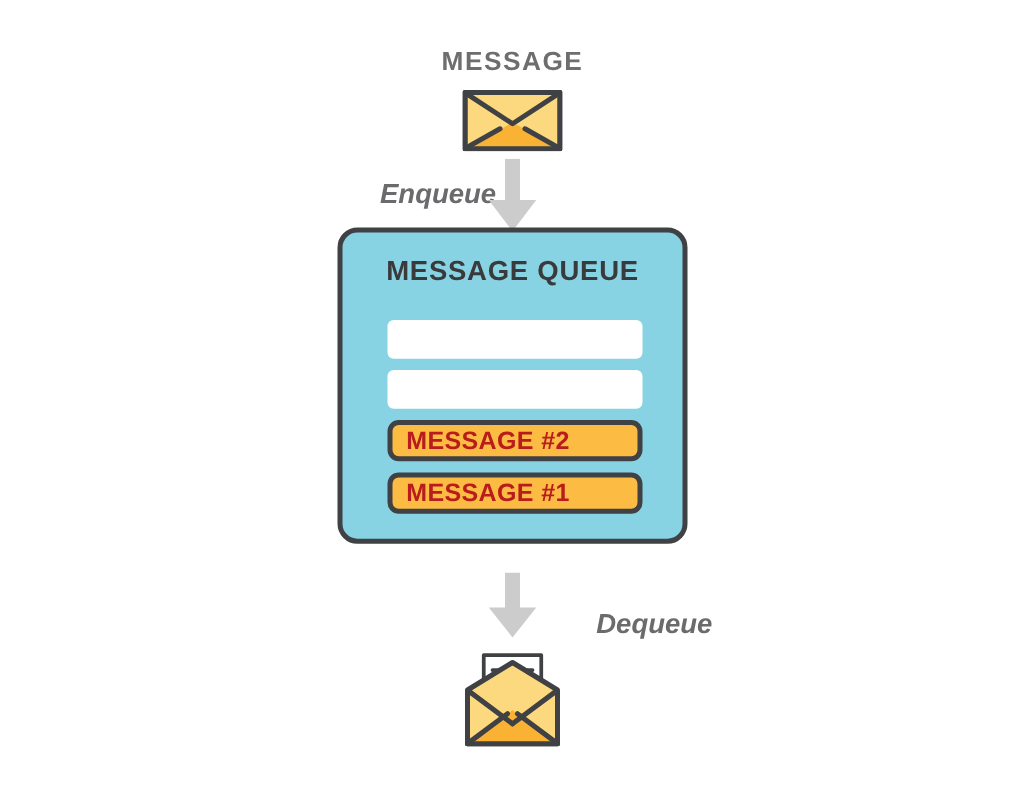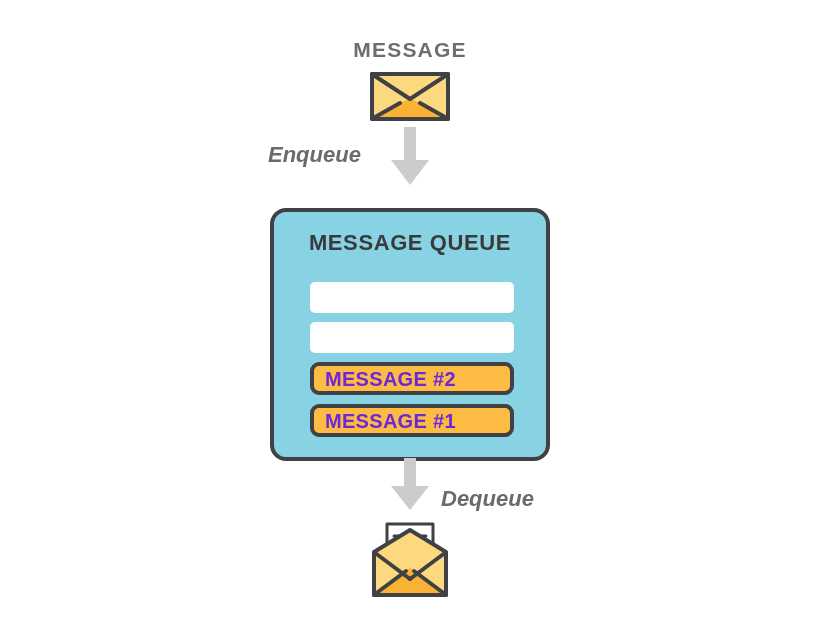--- a/index.html
+++ b/index.html
@@ -72,36 +72,37 @@
 
   
   .label {
     position: absolute;
     font-size: 22px;
     font-weight: bold;
     font-style: italic;
     color: #6b6b6d;
     white-space: nowrap;
     line-height: 26px;
+    margin-left: 36px;
   }
   .label-enqueue {
     left: 268px;
     top: 142px;
     text-align: right;
   }
   .label-dequeue {
     left: 441px;
     top: 486px;
   }
 
   
   .queue-box {
     position: absolute;
     left: 270px;
-    top: 208px;
+    top: 182px;
     width: 280px;
     height: 253px;
     box-sizing: border-box;
     background: #87d3e3;
     border: 4px solid #3f4145;
     border-radius: 16px;
   }
   .queue-title {
     position: absolute;
     left: 0;
@@ -137,21 +138,21 @@
     background: #fcbb42;
     border: 4px solid #3f4145;
     border-radius: 9px;
     height: 33px;
     padding-left: 11px;
   }
   .slot-label {
     font-size: 20px;
     font-weight: bold;
     letter-spacing: 0.3px;
-    color: #6d28d9;
+    color: #b91c1c;
     line-height: 22px;
     white-space: nowrap;
   }
 </style>
 </head>
 <body>
 
 <div class="stage">
 
   <div class="title">MESSAGE</div>

